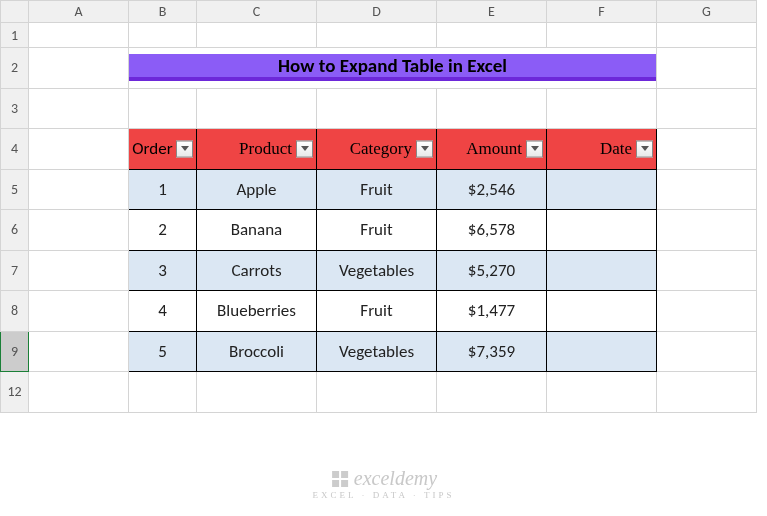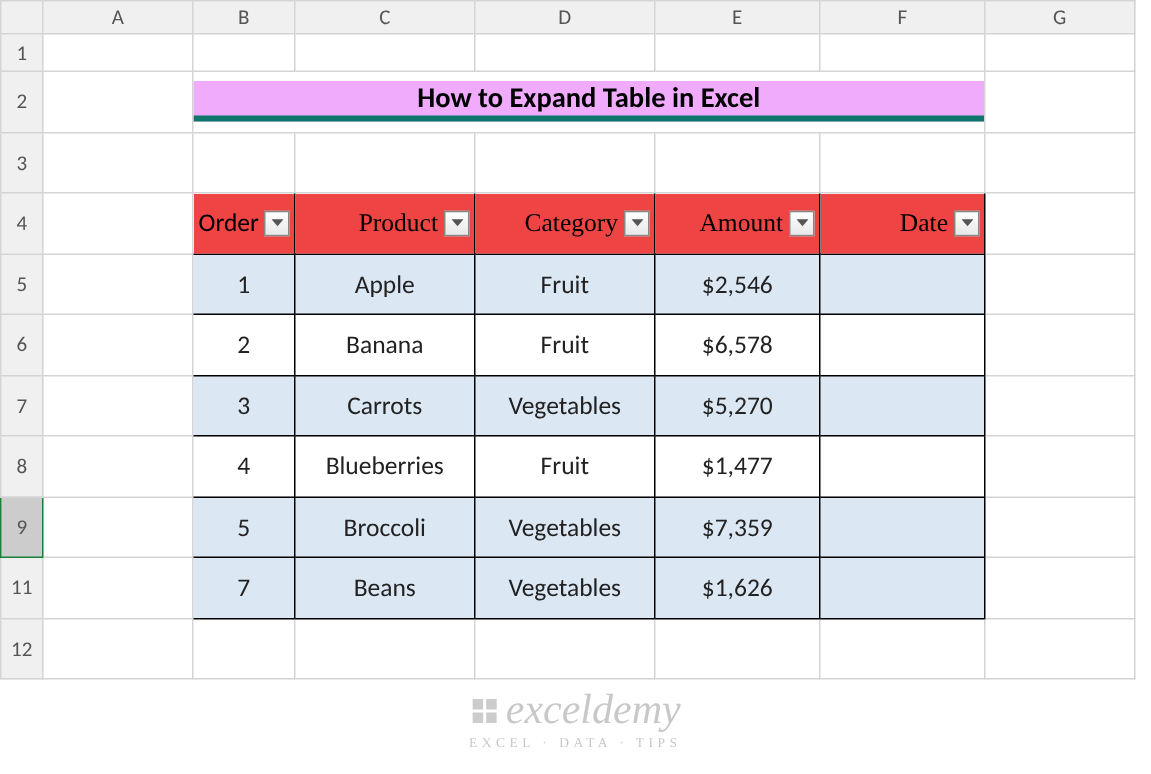--- a/index.html
+++ b/index.html
@@ -40,22 +40,22 @@
   .cC { width: 120px; }
   .cD { width: 120px; }
   .cE { width: 110px; }
   .cF { width: 110px; }
   .cG { width: 100px; }
   .r { height: 40.5px; }
   .r-first { height: 25px; }
 
   
   .title-banner {
-    background: #f0abfc;
-    border-bottom: 4px solid #0f766e;
+    background: #8b5cf6;
+    border-bottom: 4px solid #6d28d9;
     font-weight: bold;
     font-size: 19px;
     text-align: center;
     color: #000;
     display: flex;
     align-items: center;
     justify-content: center;
     width: 100%;
     height: 100%;
   }
@@ -98,21 +98,21 @@
   .watermark {
     position: absolute;
     bottom: 16px;
     left: 50%;
     transform: translateX(-50%);
     text-align: center;
     color: #c8c8c8;
     font-family: Georgia, serif;
     pointer-events: none;
   }
-  .watermark .logo-line { display:flex; align-items:center; justify-content:center; gap:4px; font-size: 28px; font-style: italic;}
+  .watermark .logo-line { display:flex; align-items:center; justify-content:center; gap:4px; font-size: 20px; font-style: italic;}
   .watermark .sub { font-size: 9px; letter-spacing: 3px; font-family: Liberation Serif, serif; }
 </style>
 </head>
 <body>
 
 <table class="grid">
   <tbody>
       <tr>
     <th class="corner"></th>
     <th class="colhdr cA">A</th>
@@ -239,30 +239,20 @@
     <td class="cell"></td>
   </tr>
   <tr class="r">
     <th class="rowhdr sel">9</th>
     <td class="cell"></td>
     <td class="tblcell band-odd">5</td>
     <td class="tblcell band-odd">Broccoli</td>
     <td class="tblcell band-odd">Vegetables</td>
     <td class="tblcell band-odd">$7,359</td>
     <td class="tblcell band-odd"></td>
-    <td class="cell"></td>
-  </tr>
-  <tr class="r">
-    <th class="rowhdr">11</th>
-    <td class="cell"></td>
-    <td class="tblcell band-odd">7</td>
-    <td class="tblcell band-odd">Beans</td>
-    <td class="tblcell band-odd">Vegetables</td>
-    <td class="tblcell band-odd">$1,626</td>
-    <td class="tblcell band-odd" style="position:relative;"></td>
     <td class="cell"></td>
   </tr>
   <tr class="r">
     <th class="rowhdr">12</th>
     <td class="cell"></td>
         <td class="cell"></td>
         <td class="cell"></td>
         <td class="cell"></td>
         <td class="cell"></td>
         <td class="cell"></td>

